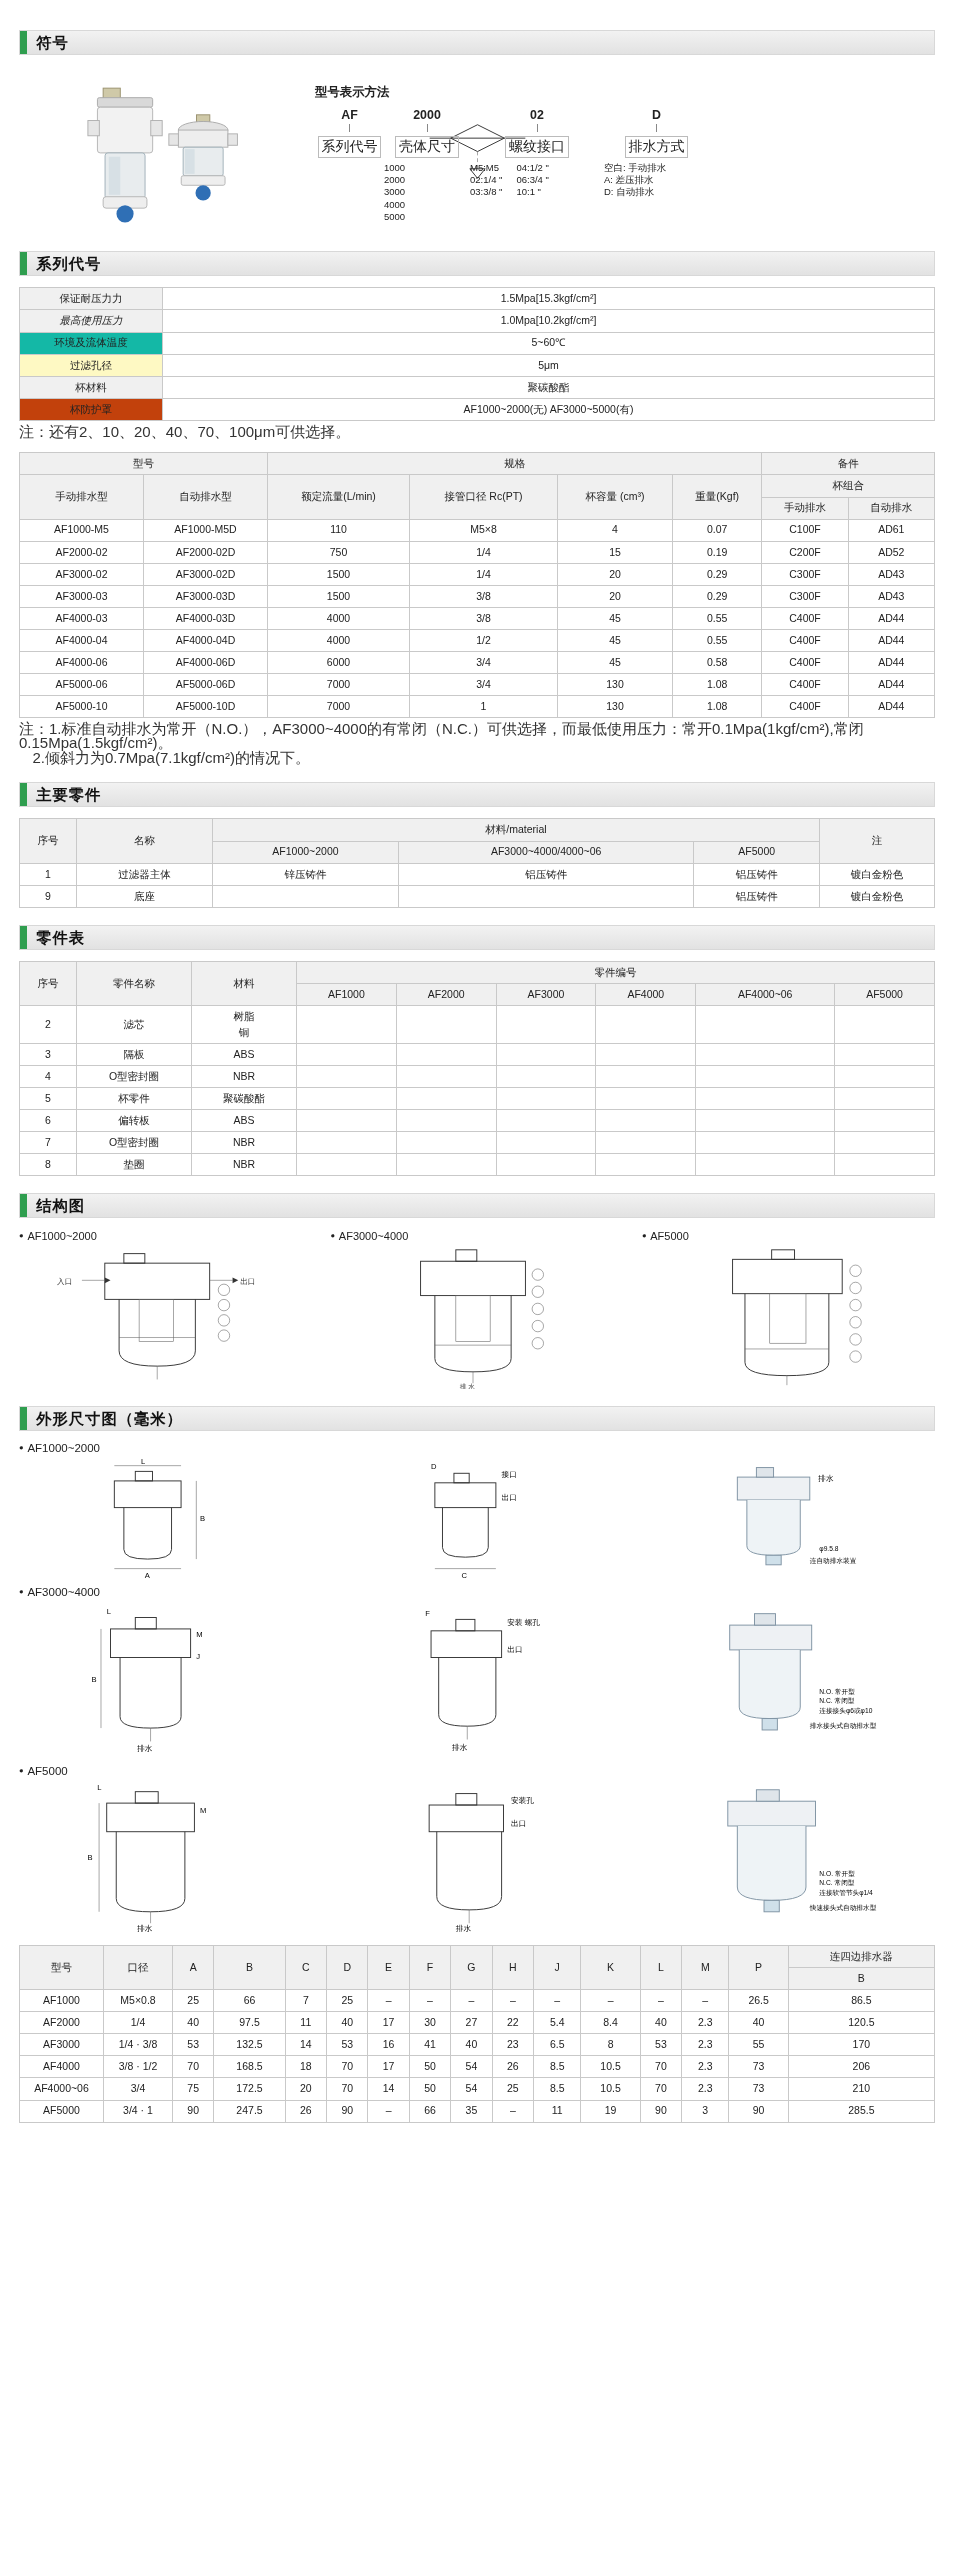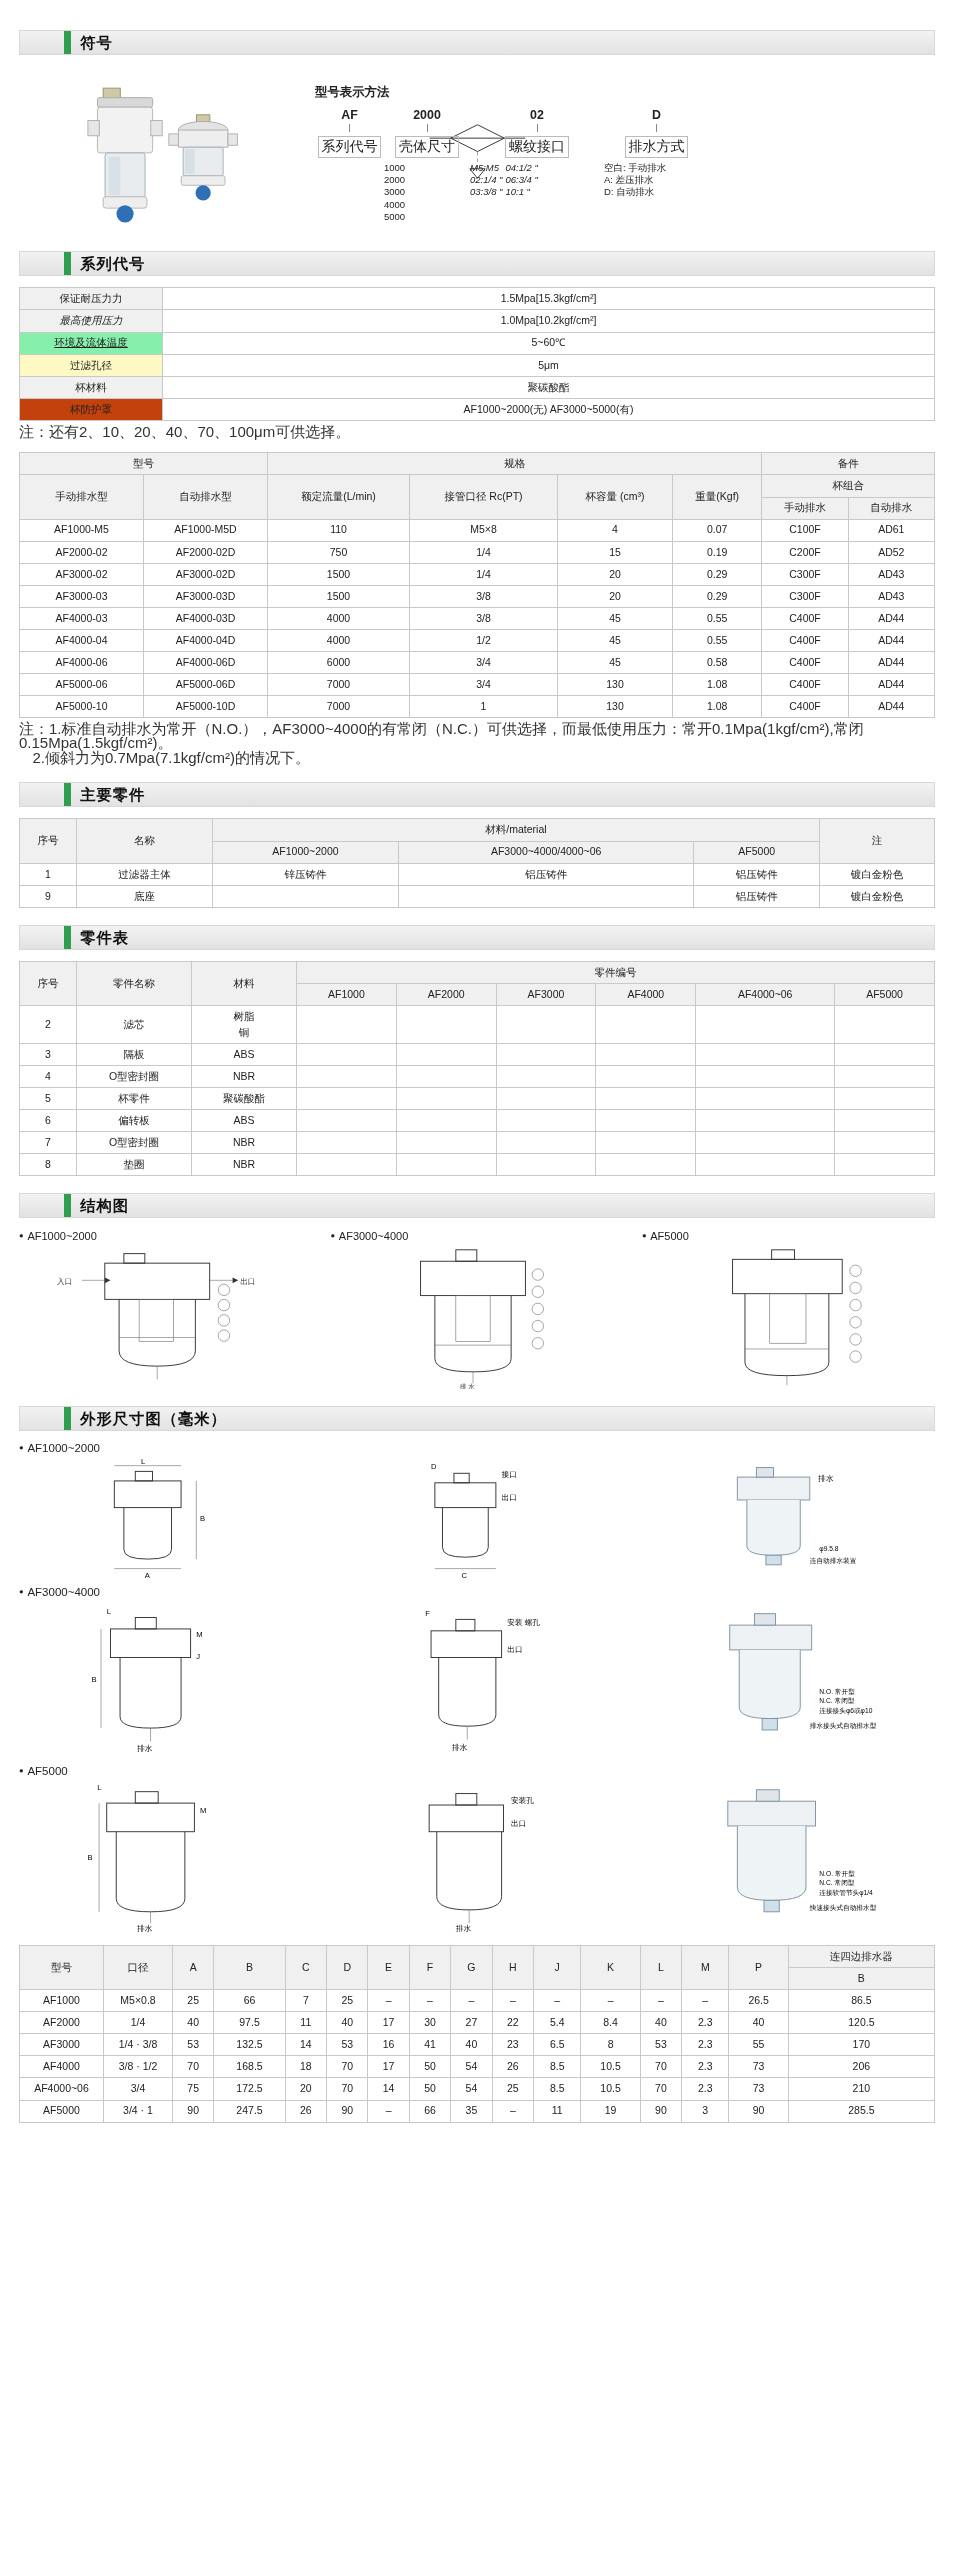--- a/index.html
+++ b/index.html
@@ -15,21 +15,20 @@
   .page { width: 954px; position: relative; padding: 13.4px 19px 19px 19px; }
 
   
   .sec-head {
     display: flex;
     align-items: stretch;
     height: 25px;
     margin: 17px 0 11.5px 0;
     background: linear-gradient(to bottom, #f2f2f2, #e2e2e2);
     border: 1px solid #d8d8d8;
-    padding-left: 44px;
   }
   .sec-head .bar {
     width: 6.7px;
     background: #2f9e4f;
     flex: 0 0 6.7px;
   }
   .sec-head .txt {
     font-size: 15.3px;
     font-weight: bold;
     color: #111;
@@ -153,21 +152,21 @@
             <div>2000</div>
             <div>3000</div>
             <div>4000</div>
             <div>5000</div>
           </div>
         </div>
         <div class="mn-col" style="width:134px;">
           <div class="mn-code">02</div>
           <div style="height:7.6px;border-left:1px solid #888;margin:1.9px auto 0;width:1px;"></div>
           <div class="mn-sub">螺纹接口</div>
-          <div class="mn-list" style="display:flex;gap:3px;font-style:italic;">
+          <div class="mn-list" style="display:flex;gap:14px;">
             <div>
               <div>M5:M5</div>
               <div>02:1/4 "</div>
               <div>03:3/8 "</div>
             </div>
             <div>
               <div>04:1/2 "</div>
               <div>06:3/4 "</div>
               <div>10:1 "</div>
             </div>
@@ -196,21 +195,21 @@
     <tbody>
         <tr>
       <td style="width:143px;background:#f0f0f0;text-align:center;">保证耐压力力</td>
       <td>1.5Mpa[15.3kgf/cm²]</td>
     </tr>
     <tr>
       <td style="background:#f0f0f0;font-style:italic;">最高使用压力</td>
       <td>1.0Mpa[10.2kgf/cm²]</td>
     </tr>
     <tr>
-      <td style="background:#86efac;text-decoration:underline;">环境及流体温度</td>
+      <td style="background:#14b8a6;">环境及流体温度</td>
       <td>5~60℃</td>
     </tr>
     <tr>
       <td style="background:#fef9c3;">过滤孔径</td>
       <td>5μm</td>
     </tr>
     <tr>
       <td style="background:#f0f0f0;">杯材料</td>
       <td>聚碳酸酯</td>
     </tr>

